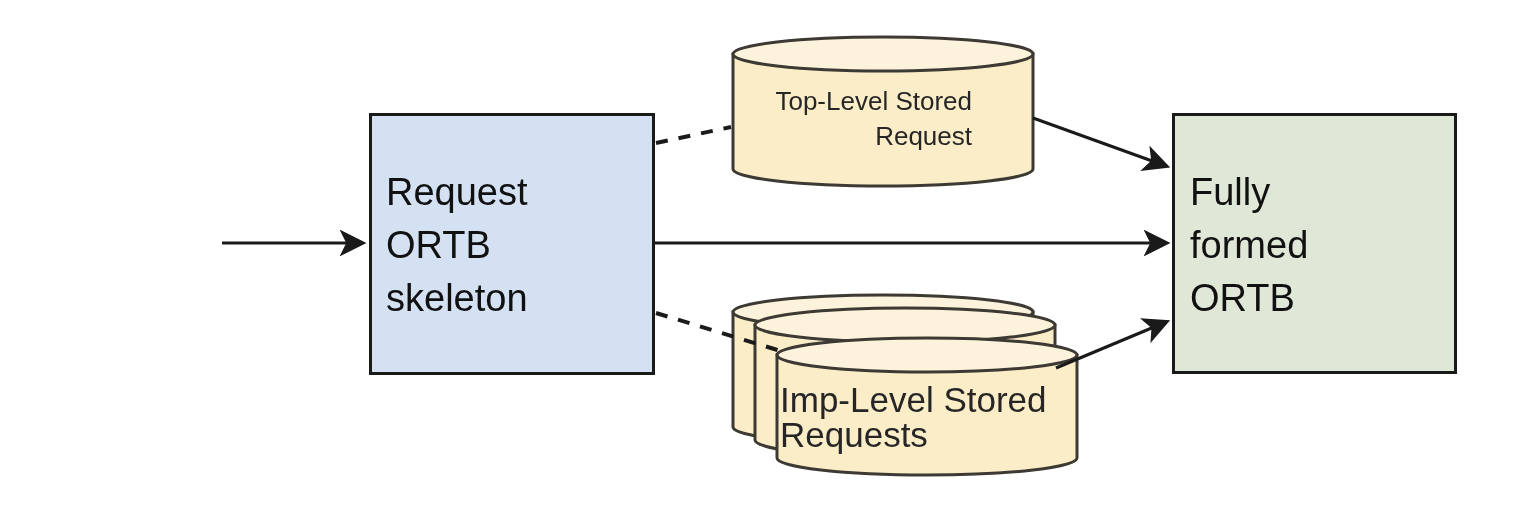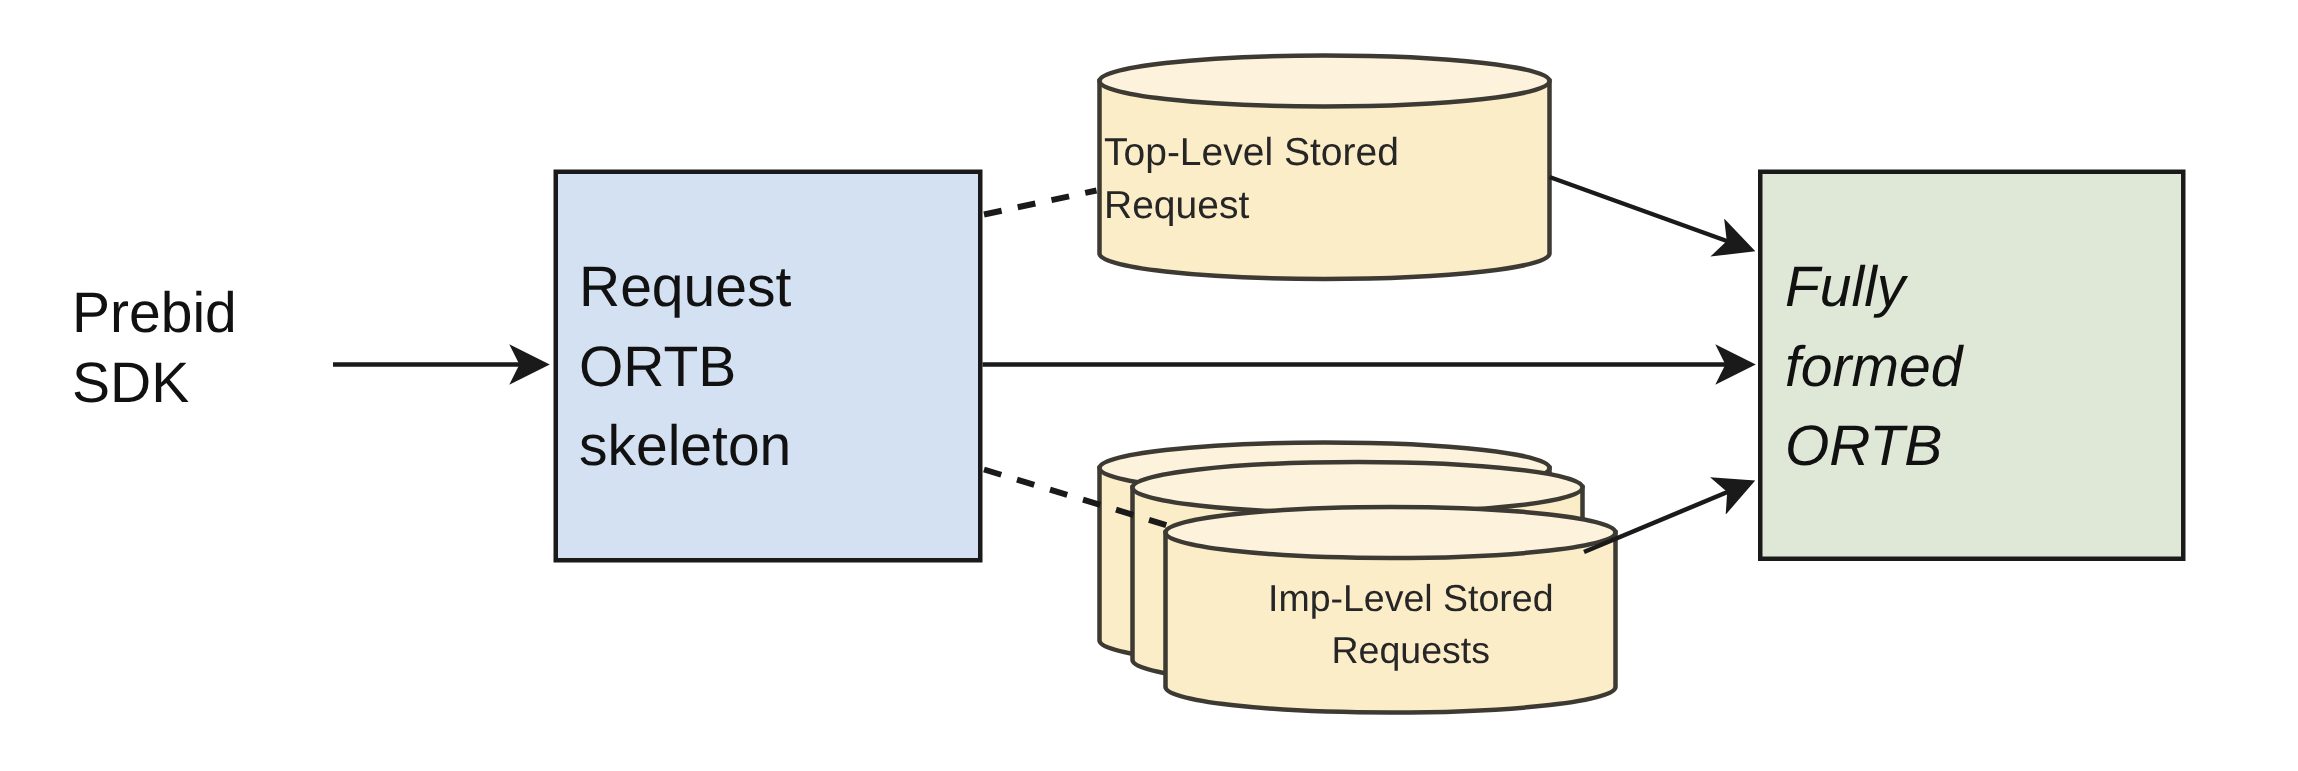--- a/index.html
+++ b/index.html
@@ -54,40 +54,38 @@
   }
   
   #label-fully-formed-ortb {
     left: 1190px;
     top: 166px;
     width: 262px;
     font-size: 38px;
     line-height: 53px;
     text-align: left;
     color: #111111;
-    font-style: italic;
   }
   
   #label-top-level-stored-request {
     left: 736px;
     top: 84px;
     width: 236px;
     font-size: 26px;
     line-height: 35px;
-    text-align: left;
+    text-align: right;
     color: #262626;
   }
   
   #label-imp-level-stored-requests {
     left: 780px;
     top: 382px;
     width: 321px;
-    font-size: 25px;
+    font-size: 35px;
     line-height: 35px;
-    text-align: center;
     color: #262626;
   }
 </style>
 </head>
 <body>
 
 <div id="diagram-canvas">
 
   <svg id="vector-layer" viewBox="0 0 1532 514" xmlns="http://www.w3.org/2000/svg">
     <defs>
@@ -141,22 +139,20 @@
 
     <g>
       <line x1="656" y1="313" x2="784" y2="352" stroke="#1a1a1a" stroke-width="4" stroke-dasharray="12 11"></line>
     </g>
 
     <g>
       <line x1="1056" y1="368" x2="1166" y2="322" stroke="#1a1a1a" stroke-width="3" marker-end="url(#arrow-solid)"></line>
     </g>
   </svg>
 
-  <div class="node-label" id="label-prebid-sdk">Prebid
-SDK</div>
 
   <div class="node-label" id="label-incoming-ortb">Request
 ORTB
 skeleton</div>
 
   <div class="node-label" id="label-top-level-stored-request">Top-Level Stored
 Request</div>
 
   <div class="node-label" id="label-imp-level-stored-requests">Imp-Level Stored
 Requests</div>

